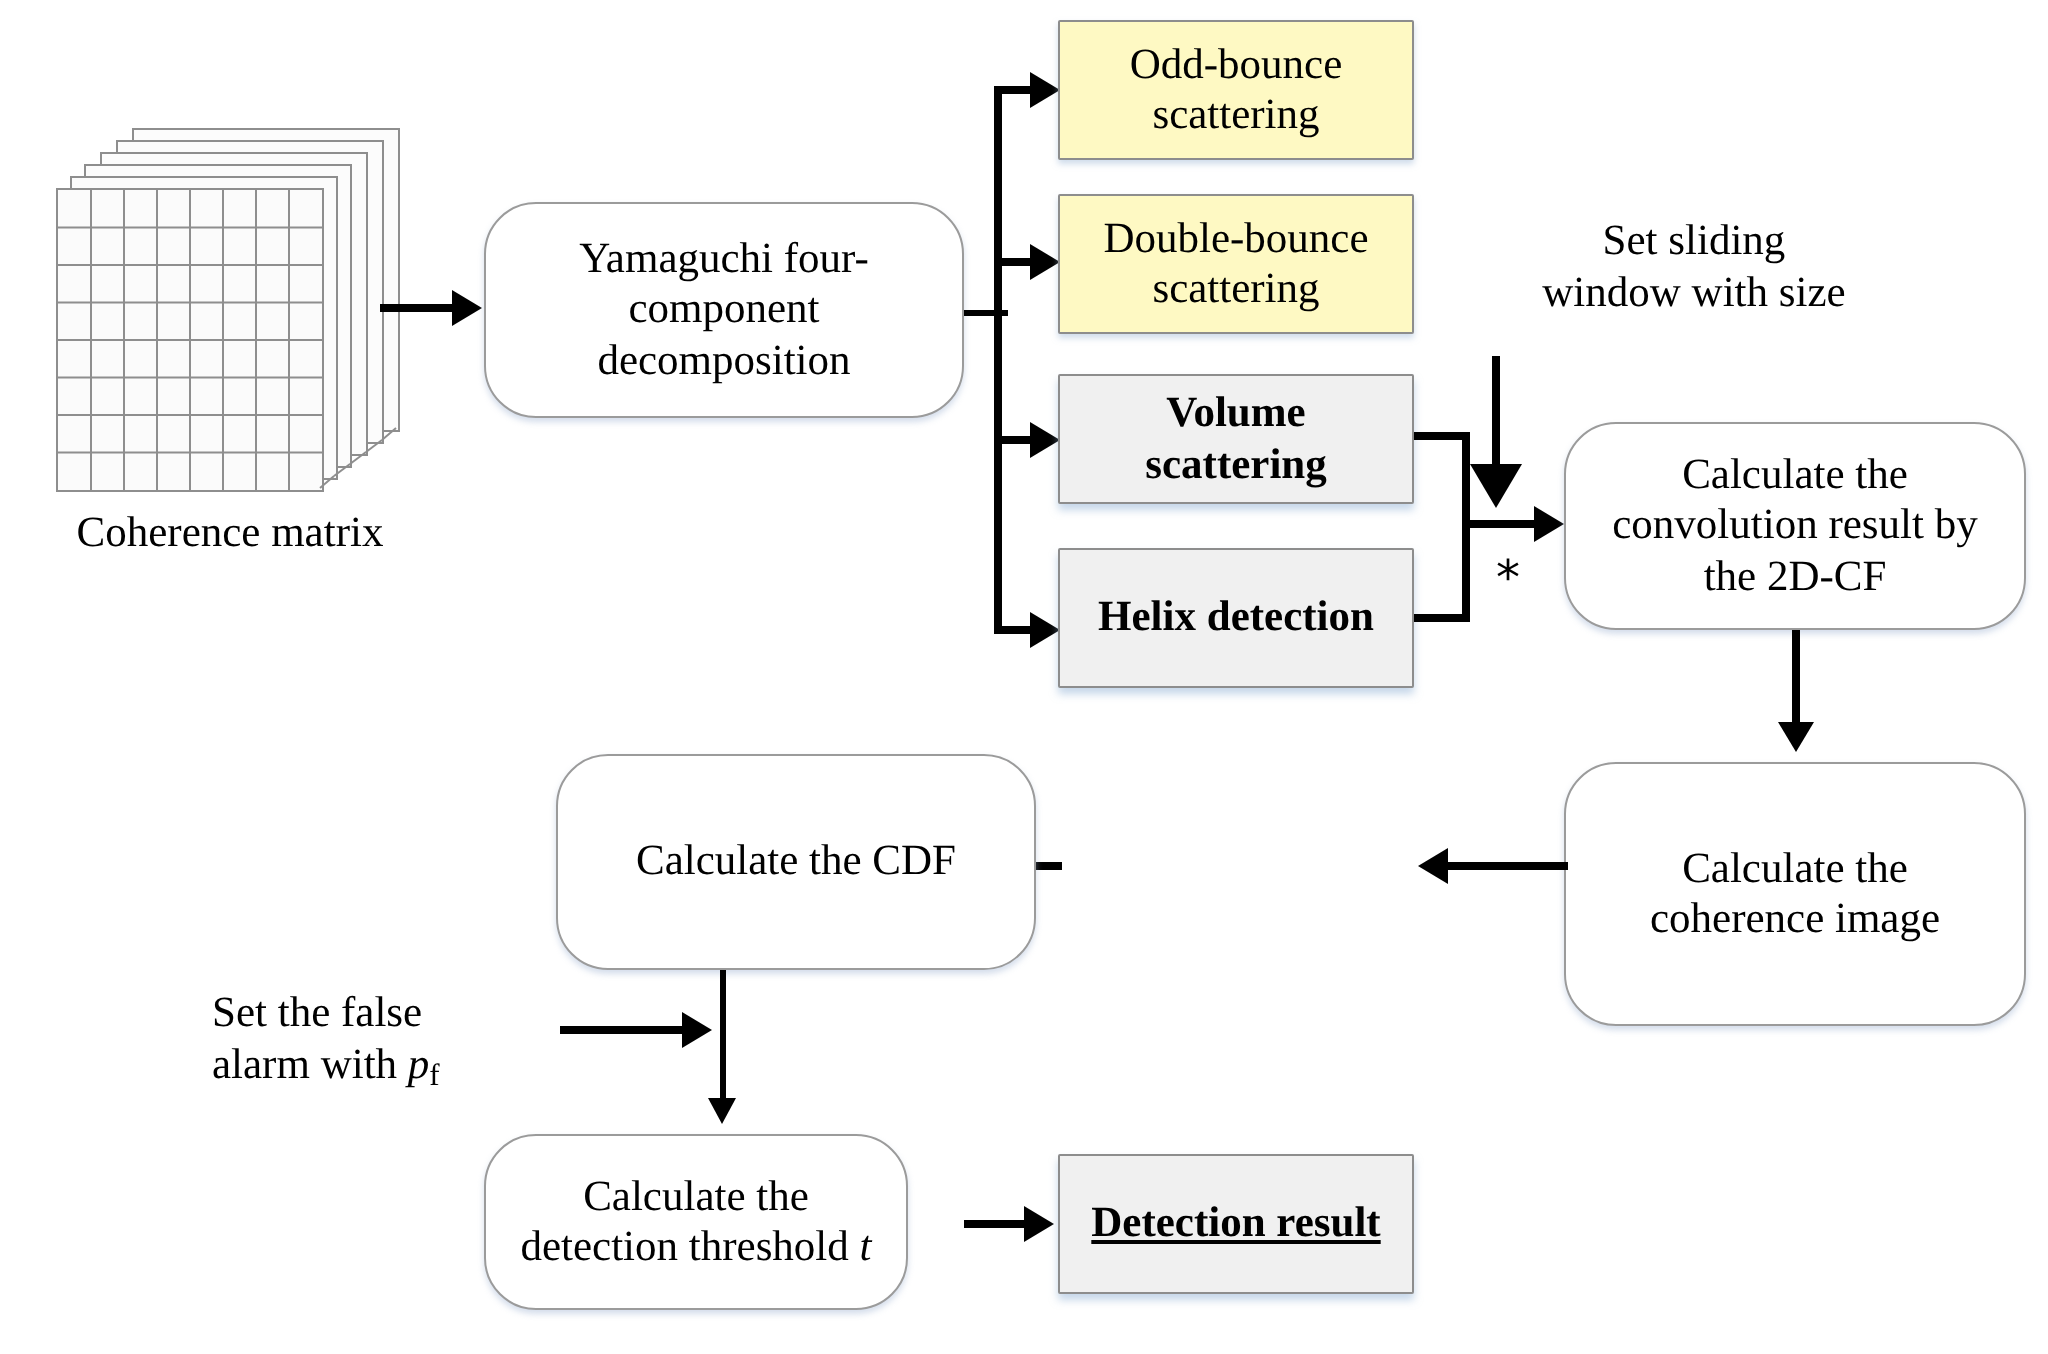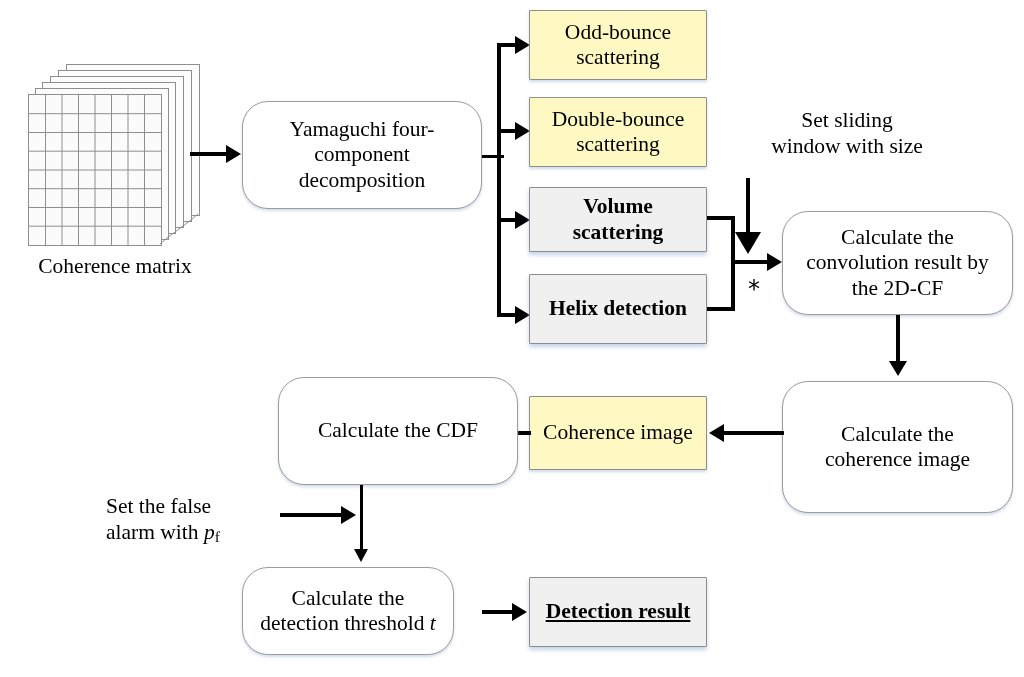--- a/index.html
+++ b/index.html
@@ -156,23 +156,20 @@
   <div class="vline" style="left:896px;top:315px;height:48px;"></div>
   <div class="arrow-d" style="left:889px;top:361px;"></div>
 
   <div class="node rounded" style="left:782px;top:381px;width:231px;height:132px;padding:0 14px;">
     <span>Calculate the coherence image</span>
   </div>
 
   <div class="hline" style="left:724px;top:431px;width:60px;"></div>
   <div class="arrow-l" style="left:709px;top:424px;"></div>
 
-  <div class="node rect" style="left:529px;top:396px;width:178px;height:74px;padding:0 10px;">
-    <span>Coherence image</span>
-  </div>
 
   <div class="hline" style="left:499px;top:431px;width:32px;"></div>
   <div class="arrow-l" style="left:484px;top:424px;"></div>
 
   <div class="node rounded" style="left:242px;top:377px;width:240px;height:108px;padding:0 16px;margin-left:36px;">
     <span>Calculate the CDF</span>
   </div>
 
   <div class="vline-thin" style="left:360px;top:485px;height:68px;"></div>
   <div class="arrow-d-sm" style="left:354px;top:549px;"></div>

